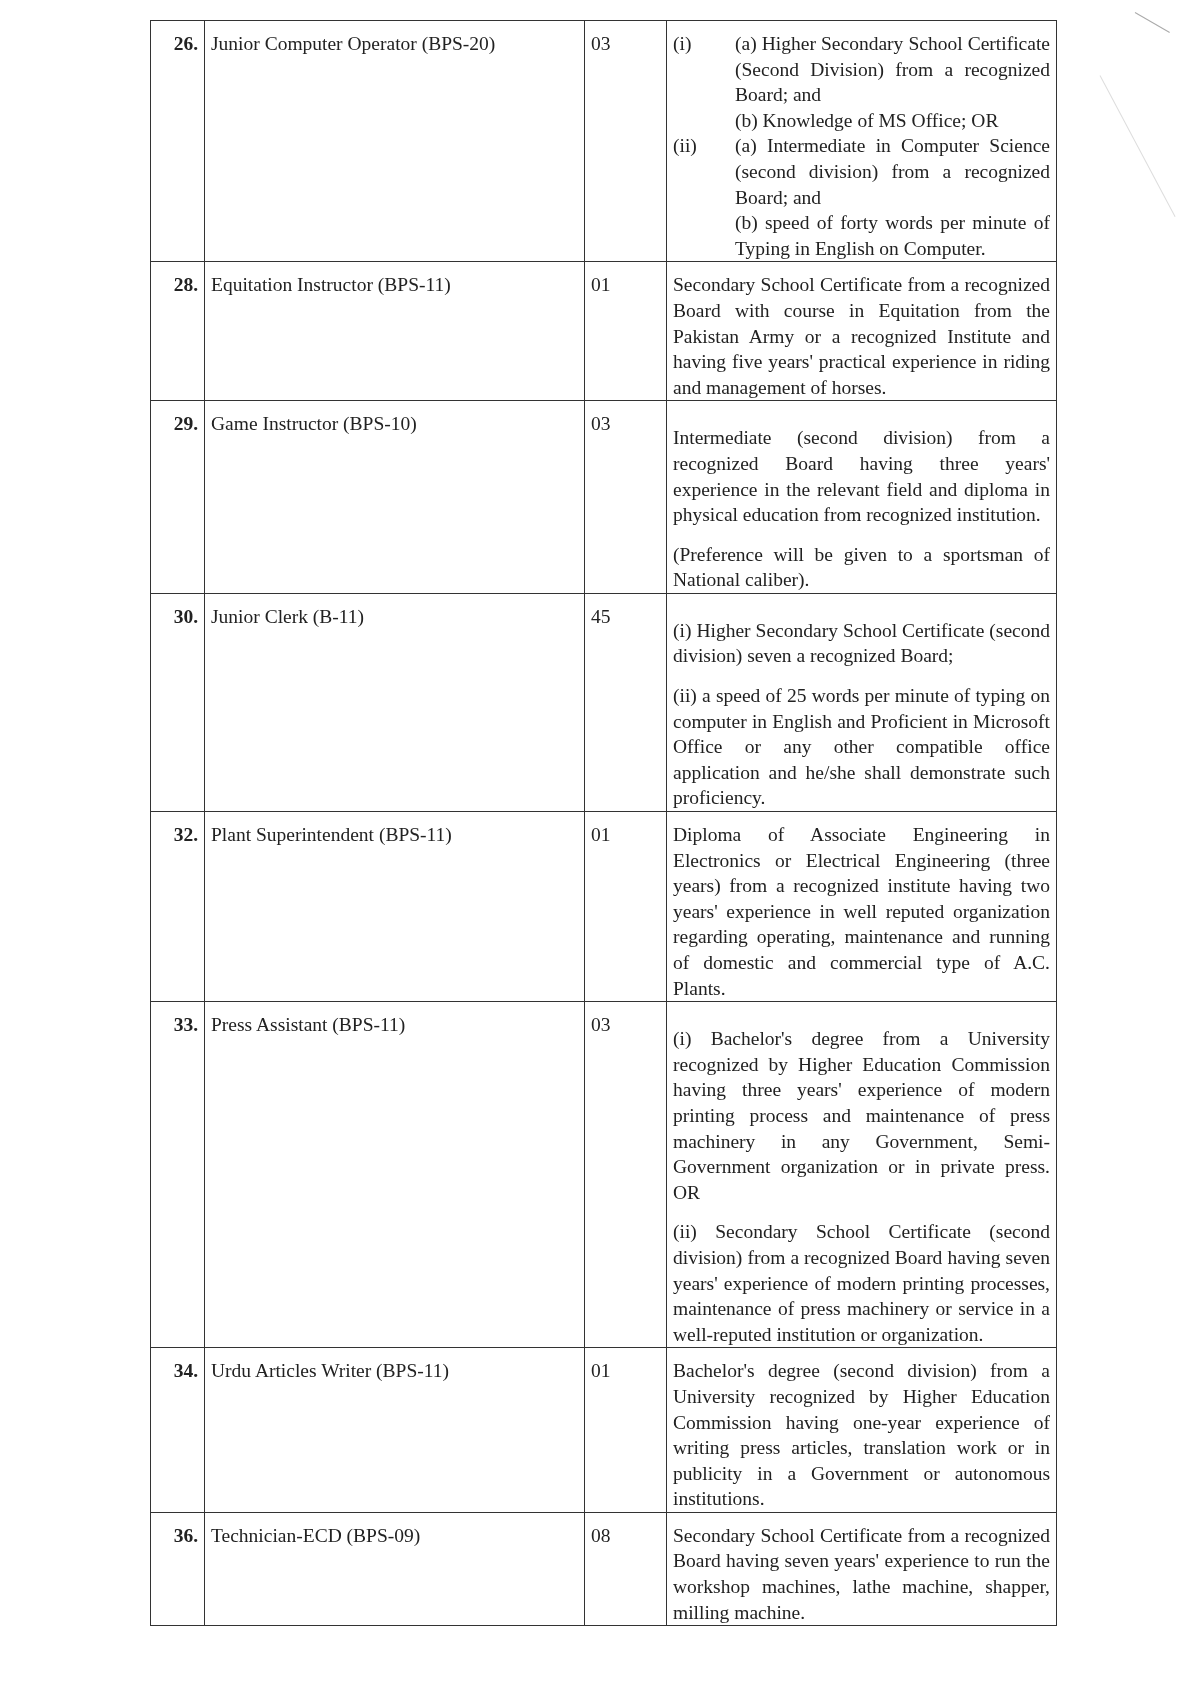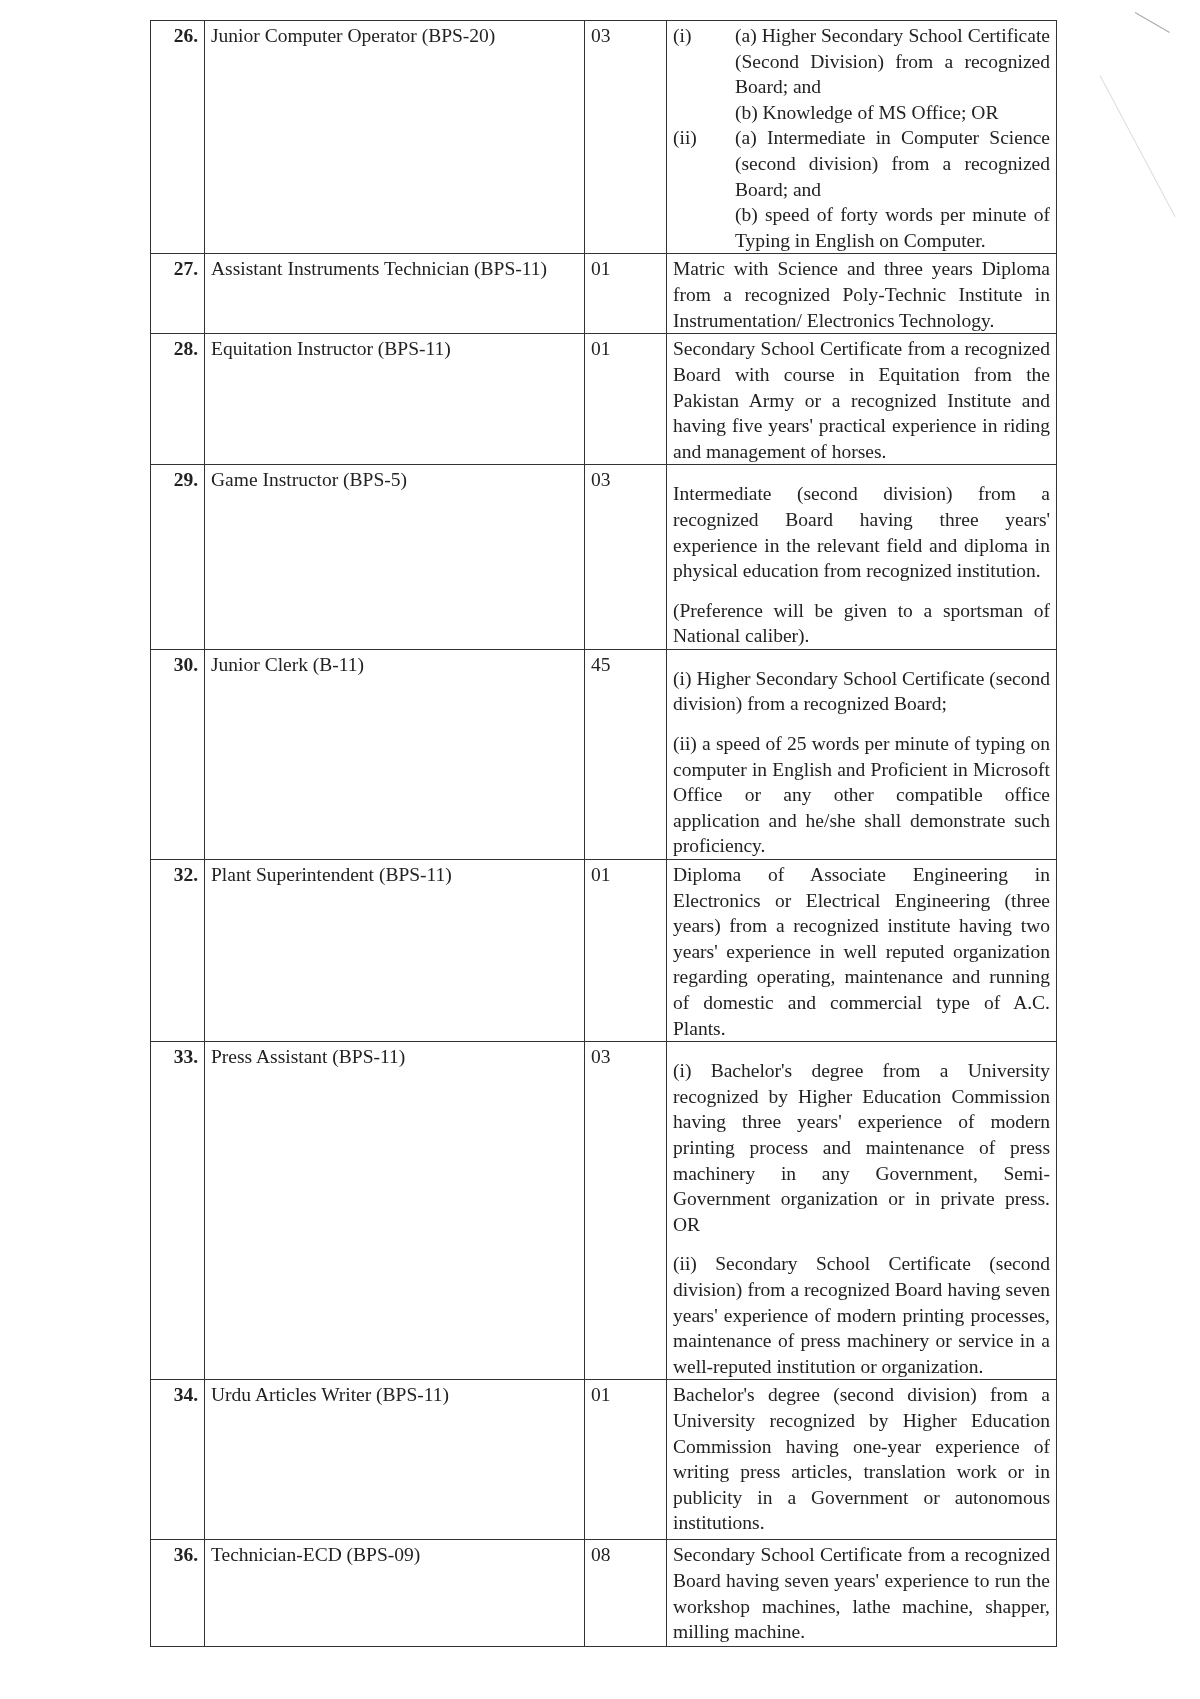--- a/index.html
+++ b/index.html
@@ -5,21 +5,21 @@
   html, body { margin: 0; padding: 0; background: #ffffff; }
   body { width: 1200px; height: 1699px; position: relative; overflow: hidden;
          font-family: "Liberation Serif", "DejaVu Serif", serif; color: #222; }
   .scan-mark1 { position: absolute; left: 1135px; top: 12px; width: 40px; height: 1px;
                 background: #aaa; transform: rotate(30deg); transform-origin: left; }
   .scan-mark2 { position: absolute; left: 1100px; top: 75px; width: 160px; height: 1px;
                 background: #ddd; transform: rotate(62deg); transform-origin: left; }
   table.posts { position: absolute; left: 150px; top: 20px; width: 907px;
                 border-collapse: collapse; table-layout: fixed; }
   table.posts td { border: 1.6px solid #333; vertical-align: top; font-size: 19.5px;
-                   line-height: 25.6px; padding: 2px 6px 0 6px; }
+                   line-height: 25.6px; padding: 10px 6px 0 6px; }
   col.c-sno { width: 54px; }
   col.c-name { width: 380px; }
   col.c-num { width: 82px; }
   col.c-qual { width: auto; }
   td.sno { text-align: right; font-weight: bold; padding-right: 4px; }
   td.num { }
   td.qual { text-align: justify; }
   .qrow { display: flex; }
   .qrow .roman { width: 62px; flex: none; }
   .qrow .qtext { flex: 1; text-align: justify; }
@@ -53,47 +53,41 @@
         </div>
         <div class="qrow">
           <span class="roman">(ii)</span>
           <div class="qtext">
             <div>(a) Intermediate in Computer Science (second division) from a recognized Board; and</div>
             <div>(b) speed of forty words per minute of Typing in English on Computer.</div>
           </div>
         </div>
       </td>
     </tr>
-    <tr style="height:80px">
-      <td class="sno">27.</td>
-      <td>Assistant Instruments Technician (BPS-11)</td>
-      <td class="num">01</td>
-      <td class="qual">Matric with Science and three years Diploma from a recognized Poly-Technic Institute in Instrumentation/ Electronics Technology.</td>
-    </tr>
     <tr style="height:128px">
       <td class="sno">28.</td>
       <td>Equitation Instructor (BPS-11)</td>
       <td class="num">01</td>
       <td class="qual">Secondary School Certificate from a recognized Board with course in Equitation from the Pakistan Army or a recognized Institute and having five years' practical experience in riding and management of horses.</td>
     </tr>
     <tr style="height:155px">
       <td class="sno">29.</td>
-      <td>Game Instructor (BPS-5)</td>
+      <td>Game Instructor (BPS-10)</td>
       <td class="num">03</td>
       <td class="qual">
         <div class="para">Intermediate (second division) from a recognized Board having three years' experience in the relevant field and diploma in physical education from recognized institution.</div>
         <div class="para">(Preference will be given to a sportsman of National caliber).</div>
       </td>
     </tr>
     <tr style="height:180px">
       <td class="sno">30.</td>
       <td>Junior Clerk (B-11)</td>
       <td class="num">45</td>
       <td class="qual">
-        <div class="para">(i) Higher Secondary School Certificate (second division) from a recognized Board;</div>
+        <div class="para">(i) Higher Secondary School Certificate (second division) seven a recognized Board;</div>
         <div class="para">(ii) a speed of 25 words per minute of typing on computer in English and Proficient in Microsoft Office or any other compatible office application and he/she shall demonstrate such proficiency.</div>
       </td>
     </tr>
     <tr style="height:153px">
       <td class="sno">32.</td>
       <td>Plant Superintendent (BPS-11)</td>
       <td class="num">01</td>
       <td class="qual">Diploma of Associate Engineering in Electronics or Electrical Engineering (three years) from a recognized institute having two years' experience in well reputed organization regarding operating, maintenance and running of domestic and commercial type of A.C. Plants.</td>
     </tr>
     <tr style="height:283px">

